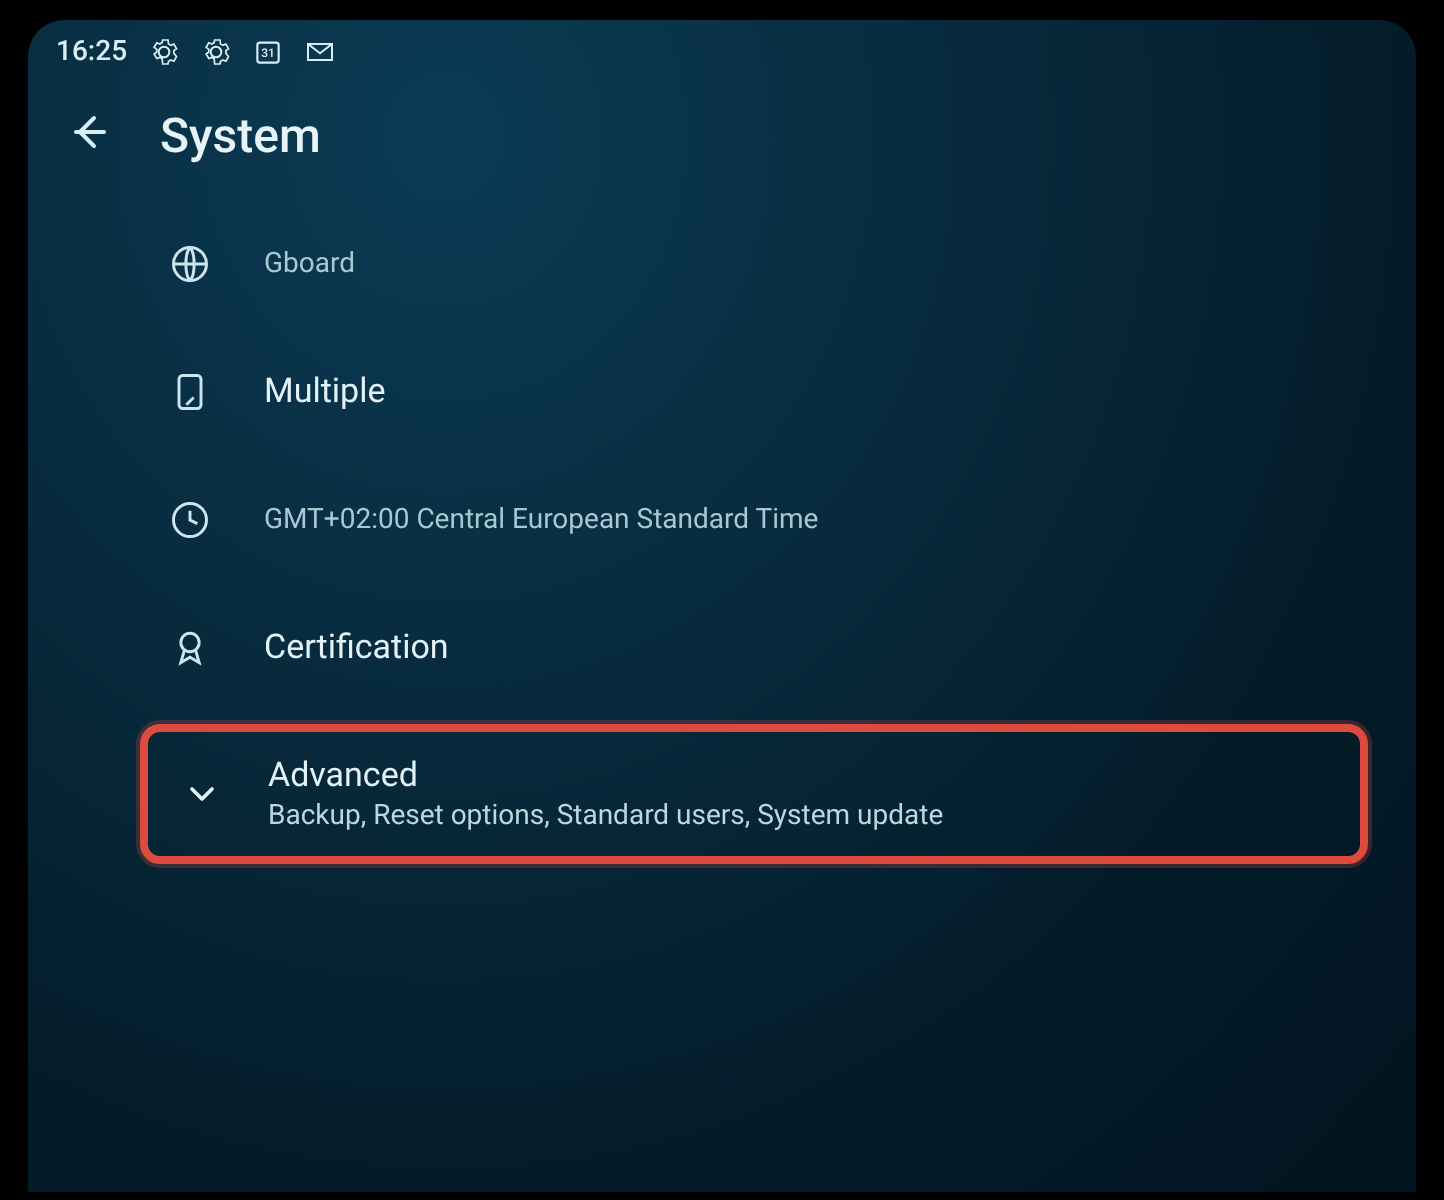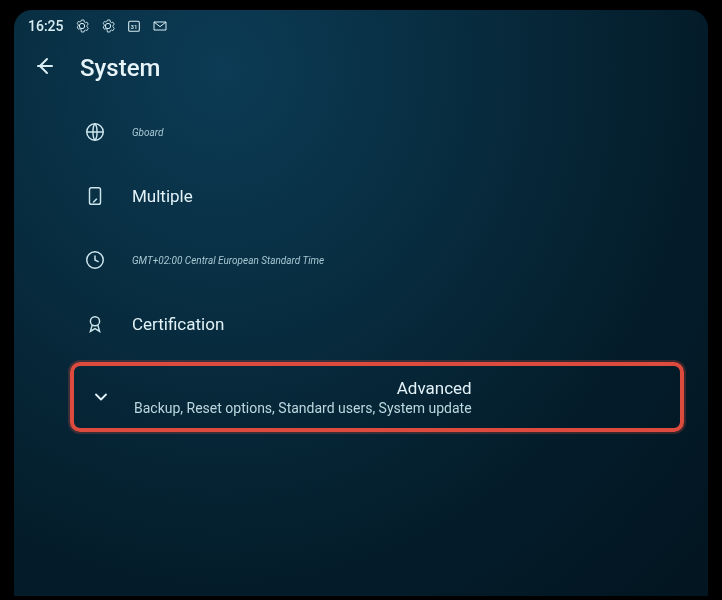--- a/index.html
+++ b/index.html
@@ -64,41 +64,41 @@
     width: 22px;
     height: 22px;
     display: flex;
     align-items: center;
     justify-content: center;
     flex-shrink: 0;
   }
   .setting-item .item-icon svg { width: 22px; height: 22px; stroke: #cde6ed; fill: none; stroke-width: 1.6; }
   .setting-item .text { display: flex; flex-direction: column; gap: 2px; }
   .setting-item .primary { font-size: 17px; color: #e2f2f7; font-weight: 400; }
-  .setting-item .secondary { font-size: 10px; color: #a8c8d2; font-weight: 400; font-style: italic; }
+  .setting-item .secondary { font-size: 14px; color: #a8c8d2; font-weight: 400; }
 
   .advanced-wrap {
     margin: 6px 14px 0 -4px;
     border: 4px solid #dc4b3e;
     border-radius: 10px;
     box-shadow: 0 0 0 2px rgba(220,75,62,0.25);
     padding: 2px 4px;
   }
   .advanced-item {
     display: flex;
     align-items: center;
     gap: 22px;
     padding: 10px 10px 10px 12px;
     cursor: pointer;
   }
   .advanced-item .chev {
     width: 22px; height: 22px; display:flex; align-items:center; justify-content:center; flex-shrink:0;
   }
   .advanced-item .chev svg { width: 20px; height: 20px; stroke: #e2f2f7; fill:none; stroke-width:2.2; }
-  .advanced-item .text { display:flex; flex-direction:column; gap:2px;text-align:right; }
+  .advanced-item .text { display:flex; flex-direction:column; gap:2px; }
   .advanced-item .primary { font-size: 17px; color: #e2f2f7; }
   .advanced-item .secondary { font-size: 14px; color: #bcd7df; }
 </style>
 </head>
 <body>
 
 <div class="device-frame">
   <div class="screen">
 
     <div class="status-bar">

